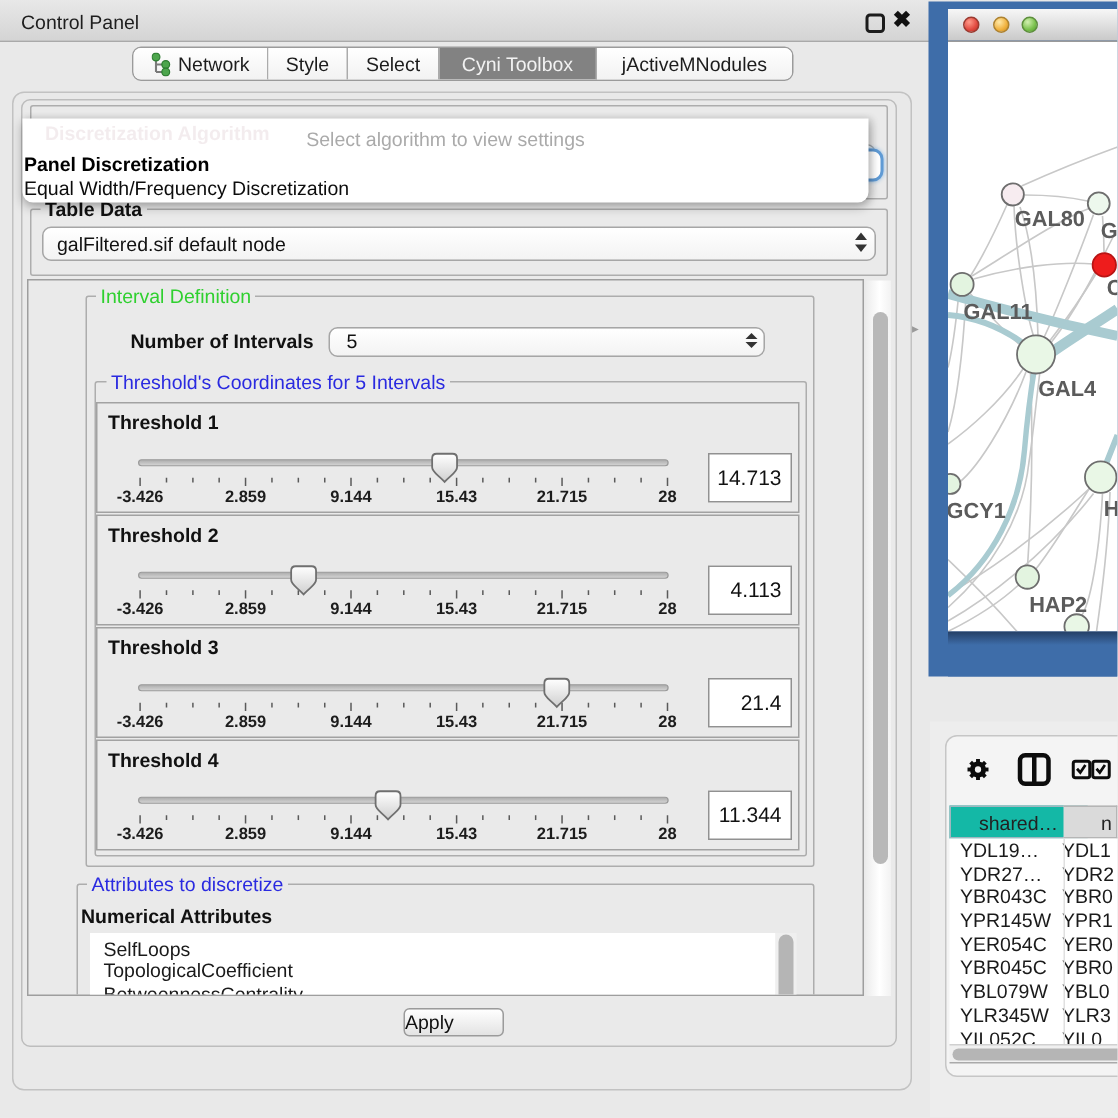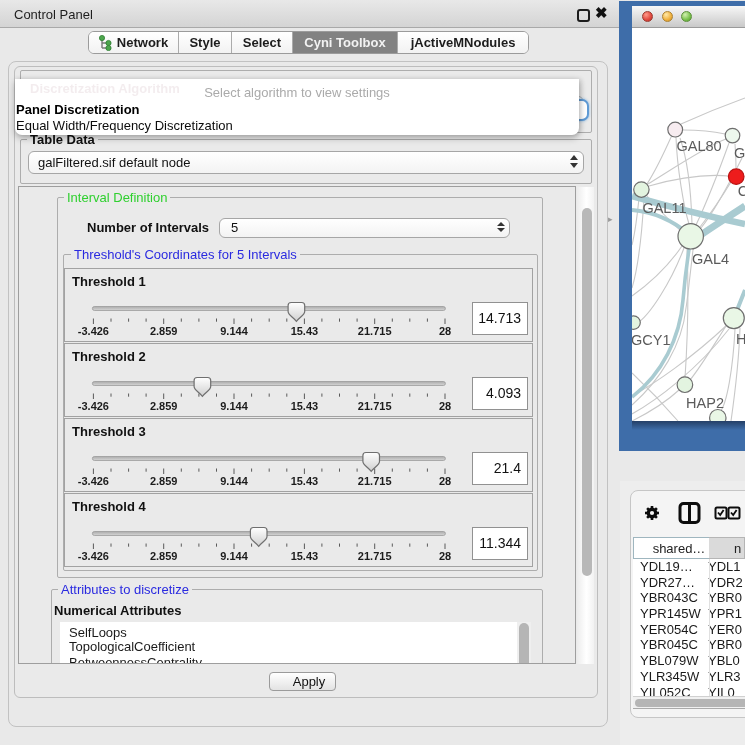--- a/index.html
+++ b/index.html
@@ -13,21 +13,21 @@
     background:linear-gradient(#e8e8e8,#d4d4d4); border-bottom:1px solid #a9a9a9; }
   #titlebar .t { position:absolute; left:14px; top:7px; font-size:13px; color:#1e1e1e; }
   #floatico { position:absolute; left:577px; top:9px; width:13px; height:13px;
     border:2px solid #1c1c1c; border-radius:3px; }
   #closeico { position:absolute; left:595px; top:4px; font-size:15px; font-weight:bold; color:#111; }
 
   
   #toptabs { left:88px; top:31px; height:23px; display:flex; border:1px solid #9b9b9b;
     border-radius:6px; overflow:hidden; background:#fdfdfd; }
   .tab { height:100%; display:flex; align-items:center; justify-content:center;
-    font-size:13px; font-weight:bold; color:#1c1c1c; background:linear-gradient(#ffffff,#f2f2f2);
+    font-size:13px; font-weight:normal; color:#1c1c1c; background:linear-gradient(#ffffff,#f2f2f2);
     border-right:1px solid #ababab;text-align:center; }
   .tab:last-child { border-right:none; }
   .tab.sel { background:#828282; color:#f2f2f2; }
 
   
   #outerpanel { left:8px; top:61px; width:600px; height:666px; background:#e9e9e9;
     border:1px solid #c2c2c2; border-radius:8px; }
   #innerpanel { left:14px; top:66px; width:584px; height:632px; background:#eaeaea;
     border:1px solid #bdbdbd; border-radius:6px; }
 
@@ -56,21 +56,21 @@
   .thrval { position:absolute; left:407px; top:33px; width:56px; height:33px; background:#ffffff;
     border:1px solid #919191; font-size:14px; color:#111; text-align:right; line-height:31px; padding-right:6px; }
 
   #attrlist { position:absolute; left:41px; top:435px; width:457px; height:60px; background:#ffffff;
     font-size:13px; color:#1a1a1a; }
   #attrlist div { height:16.5px; line-height:16.5px; padding-left:9px; }
   #alscroll { position:absolute; left:498px; top:435px; width:14px; height:60px; background:#efefef; }
   #althumb { position:absolute; left:2px; top:1px; width:10px; height:70px; background:#b5b5b5; border-radius:5px; }
 
   #applybtn { left:269px; top:672px; width:67px; height:19px; background:linear-gradient(#ffffff,#e3e3e3);
-    border:1px solid #9b9b9b; border-radius:4px; font-size:13px; color:#111; text-align:center; line-height:17px;padding-left:13px; }
+    border:1px solid #9b9b9b; border-radius:4px; font-size:13px; color:#111; text-align:left; line-height:17px; }
 
   #bottabs { left:146px; top:702px; height:23px; display:flex; border:1px solid #9b9b9b;
     border-radius:6px; overflow:hidden; }
   .btab { height:100%; display:flex; align-items:center; justify-content:center; font-size:13px;
     font-weight:bold; color:#1c1c1c; background:linear-gradient(#ffffff,#f0f0f0); border-right:1px solid #ababab; }
   .btab:last-child { border-right:none; }
   .btab.sel { background:#8a8a8a; color:#efefef; }
 
   
   #popup { left:15px; top:79px; width:564px; height:56px; background:#ffffff;
@@ -82,31 +82,31 @@
 
   
   #focusring { left:571px; top:99px; width:18px; height:22px; border:2.5px solid #5f9ad4; border-radius:7px;
     background:#ffffff; box-shadow:0 0 3px #86b6e2; }
 
   
   #bluewin { left:619px; top:1px; width:126px; height:450px; background:#3e6da9; }
   #rtitle { left:632px; top:6px; width:113px; height:22px; background:linear-gradient(#f7f7f7,#c9c9c9);
     border-bottom:1px solid #9a9a9a; }
   .light { position:absolute; top:5px; width:11px; height:11px; border-radius:50%; }
-  #canvas { left:632px; top:28px; width:113px; height:393px; background:#ffffff; }
+  #canvas { left:632px; top:28px; width:113px; height:393px; background:#ffffff;font-weight:bold; }
   #bluebottom { left:632px; top:421px; width:113px; height:30px;
     background:linear-gradient(#243f66,#3e6da9 9px); }
 
   #tpbar { left:620px; top:455px; width:125px; height:26px; background:#e2e2e2; }
   #tpbar .t { position:absolute; left:14px; top:6px; font-size:13px; color:#2a2a2a; }
   #rbottom { left:620px; top:481px; width:125px; height:264px; background:#ededed; }
   #tcontainer { left:630px; top:490px; width:130px; height:228px; background:#f4f4f4;
     border:1px solid #c6c6c6; border-radius:8px; }
 
-  #thead1 { left:633px; top:537px; width:92px; height:22px; background:#ffffff; border:1px solid #9fb6bf;
+  #thead1 { left:633px; top:537px; width:92px; height:22px; background:#14b8a6; border:1px solid #9fb6bf;
     font-size:13px; color:#222; text-align:center; line-height:21px; }
   #thead2 { left:709px; top:537px; width:36px; height:22px; background:#dadada; border:1px solid #b5b5b5; border-left:none;
     font-size:13px; color:#222; padding-left:25px; line-height:21px; }
   #tbody { left:633px; top:559px; width:112px; height:138px; background:#ffffff; overflow:hidden;
     font-size:13px; color:#1a1a1a; }
   .trow { height:15.7px; line-height:15.7px; white-space:nowrap; }
   .c1 { display:inline-block; width:75px; padding-left:7px; }
   #hscroll { left:633px; top:696px; width:112px; height:12px; background:#f0f0f0; border-top:1px solid #d0d0d0; }
   #hthumb { position:absolute; left:2px; top:2px; width:120px; height:8px; background:#b5b5b5; border-radius:4px; }
   #tbottom { left:633px; top:708px; width:112px; height:1px; background:#aaaaaa; }
@@ -242,21 +242,21 @@
           <line x1="362.4" y1="49.5" x2="362.4" y2="52.7" stroke="#5a5a5a" stroke-width="1"></line>
           <line x1="380.0" y1="49.5" x2="380.0" y2="55.0" stroke="#5a5a5a" stroke-width="1"></line>
     <text x="28.4" y="65.5" font-size="11" font-weight="bold" fill="#1c1c1c" text-anchor="middle">-3.426</text>
           <text x="98.7" y="65.5" font-size="11" font-weight="bold" fill="#1c1c1c" text-anchor="middle">2.859</text>
           <text x="169.0" y="65.5" font-size="11" font-weight="bold" fill="#1c1c1c" text-anchor="middle">9.144</text>
           <text x="239.4" y="65.5" font-size="11" font-weight="bold" fill="#1c1c1c" text-anchor="middle">15.43</text>
           <text x="309.7" y="65.5" font-size="11" font-weight="bold" fill="#1c1c1c" text-anchor="middle">21.715</text>
           <text x="380.0" y="65.5" font-size="11" font-weight="bold" fill="#1c1c1c" text-anchor="middle">28</text>
     <path d="M 129.1,36.5 Q 129.1,33.5 132.1,33.5 L 142.7,33.5 Q 145.7,33.5 145.7,36.5 L 145.7,42.5 C 145.7,45.8 141.6,47.5 137.4,52.3 C 133.2,47.5 129.1,45.8 129.1,42.5 Z" fill="url(#thumbg)" stroke="#6f6f6f" stroke-width="1.2"></path>
   </svg>
-  <div class="thrval">4.093</div>
+  <div class="thrval">4.113</div>
 </div>
       <div class="thrbox" style="top:231px;">
   <div class="thrtitle">Threshold 3</div>
   <svg width="469" height="74" style="position:absolute;left:0;top:0;" font-family="Liberation Sans, sans-serif">
     <rect x="27.4" y="37.5" width="353.0" height="4" rx="2" fill="url(#trackg)" stroke="#9a9a9a" stroke-width="0.8"></rect>
     <line x1="28.4" y1="49.5" x2="28.4" y2="55.0" stroke="#5a5a5a" stroke-width="1"></line>
           <line x1="46.0" y1="49.5" x2="46.0" y2="52.7" stroke="#5a5a5a" stroke-width="1"></line>
           <line x1="63.6" y1="49.5" x2="63.6" y2="52.7" stroke="#5a5a5a" stroke-width="1"></line>
           <line x1="81.1" y1="49.5" x2="81.1" y2="52.7" stroke="#5a5a5a" stroke-width="1"></line>
           <line x1="98.7" y1="49.5" x2="98.7" y2="55.0" stroke="#5a5a5a" stroke-width="1"></line>

